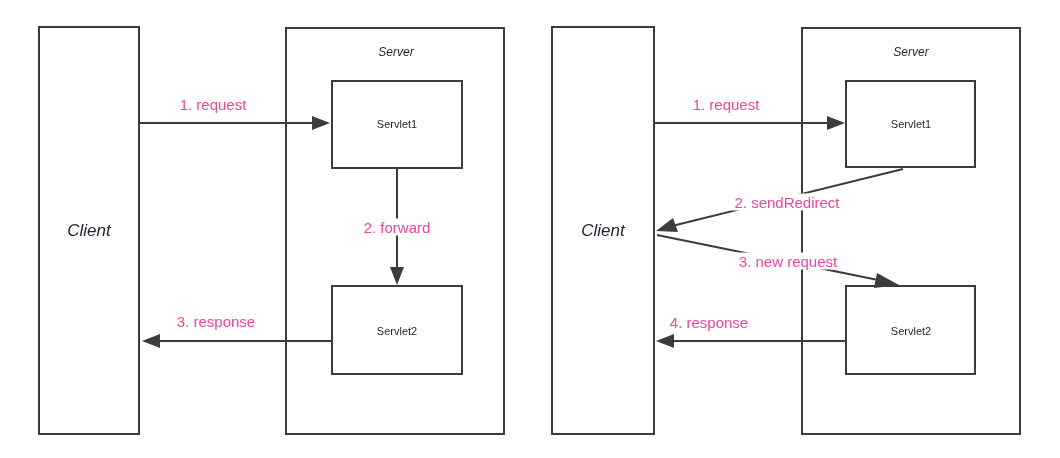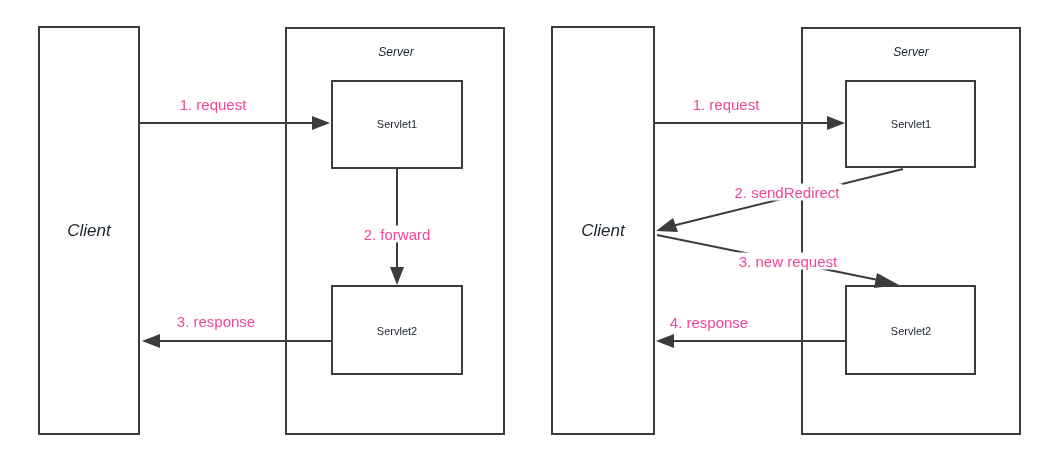--- a/index.html
+++ b/index.html
@@ -133,25 +133,25 @@
 
     <g>
       <line x1="845" y1="341" x2="670" y2="341"></line>
       <polygon class="arrowhead" points="656,341 674,334 674,348"></polygon>
     </g>
 
   </svg>
 
   <div class="edge-label" style="left:213px; top:104px;">1. request</div>
 
-  <div class="edge-label" style="left:397px; top:234px;">2. forward</div>
+  <div class="edge-label" style="left:397px; top:227px;">2. forward</div>
 
   <div class="edge-label" style="left:216px; top:321px;text-align:right;">3. response</div>
 
   <div class="edge-label" style="left:726px; top:104px;">1. request</div>
 
-  <div class="edge-label" style="left:787px; top:192px;">2. sendRedirect</div>
+  <div class="edge-label" style="left:787px; top:202px;">2. sendRedirect</div>
 
   <div class="edge-label" style="left:788px; top:261px;">3. new request</div>
 
   <div class="edge-label" style="left:709px; top:322px;">4. response</div>
 
 </div>
 
 </body></html>

